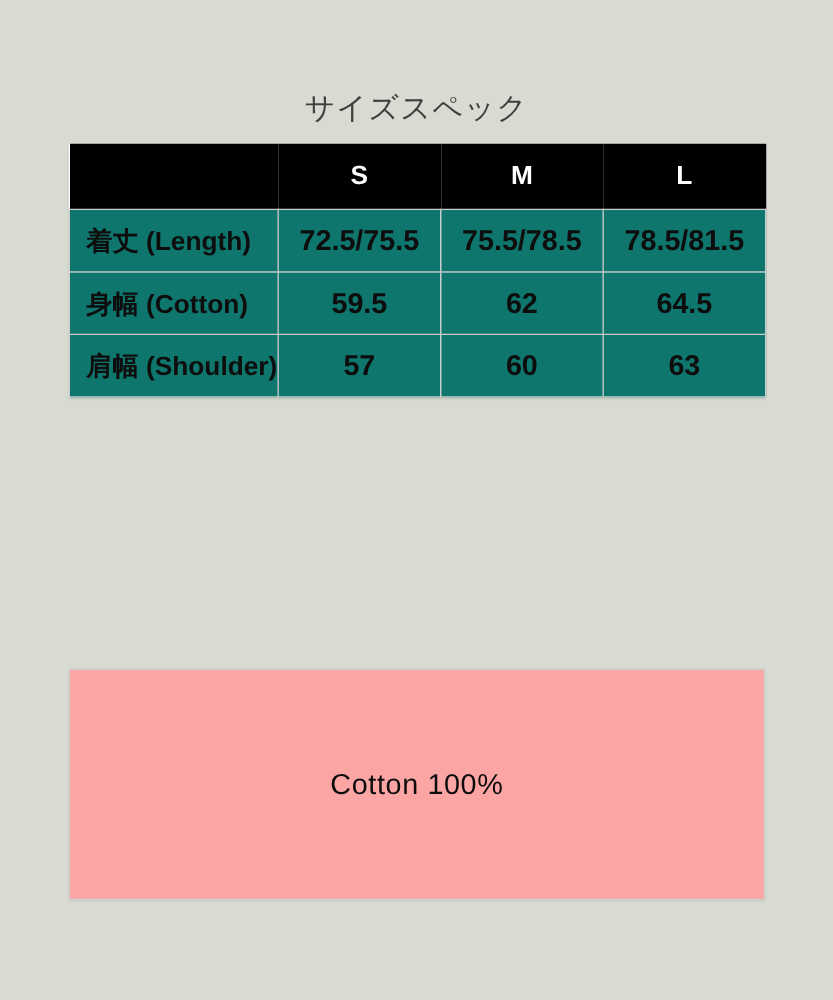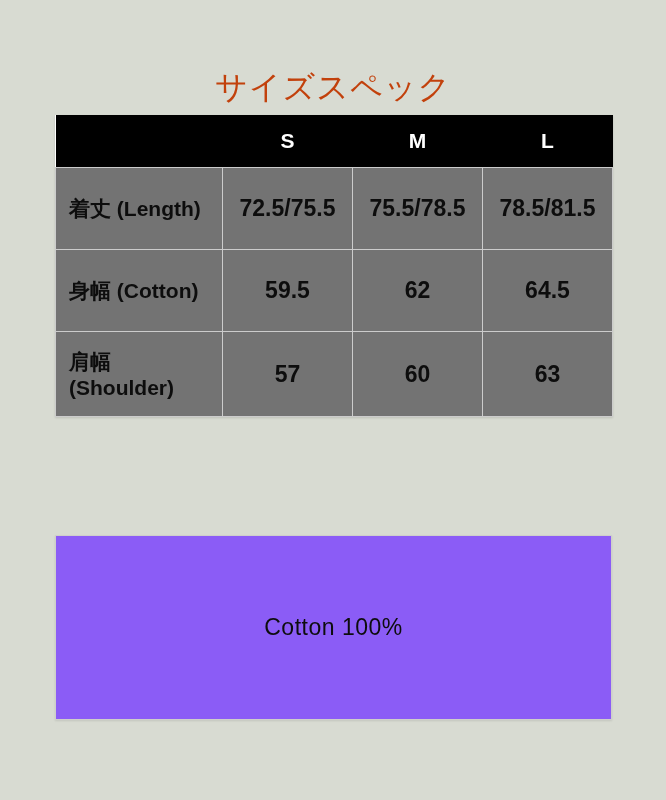--- a/index.html
+++ b/index.html
@@ -17,25 +17,25 @@
   .page {
     position: relative;
     width: 666px;
     height: 800px;
   }
   .section-title {
     position: absolute;
     left: 0;
     width: 100%;
     text-align: center;
-    font-size: 32px;
+    font-size: 24px;
     line-height: 30px;
     font-weight: 500;
     letter-spacing: 1px;
-    color: #c2410c;
+    color: #404040;
   }
   .title-size-spec { top: 72px; }
   .title-composition { top: 491px; }
 
   table.size-table {
     position: absolute;
     top: 115px;
     left: 55px;
     width: 557px;
     border-collapse: collapse;
@@ -50,44 +50,44 @@
     background: #000000;
     color: #ffffff;
     height: 52px;
     font-size: 21px;
     font-weight: 700;
     text-align: center;
     border: none;
     padding: 0;
   }
   table.size-table tbody td {
-    background: #737373;
+    background: #0f766e;
     border: 1px solid #cccccc;
     height: 49px;
     font-size: 23px;
     font-weight: 700;
     text-align: center;
-    padding: 16px;
+    padding: 0;
     color: #0d0d0d;
   }
   table.size-table tbody td.row-label {
     text-align: left;
     padding-left: 13px;
     font-size: 21px;
   }
   
   table.size-table tbody tr td { border-top-color: #cccccc; }
 
   .composition-box {
     position: absolute;
     top: 535px;
     left: 55px;
     width: 555px;
     height: 183px;
-    background: #8b5cf6;
+    background: #fca5a5;
     border: 1px solid #cfcfcb;
     box-shadow: 0 1px 2px rgba(0,0,0,0.10);
     display: flex;
     align-items: center;
     justify-content: center;
   }
   .composition-text {
     font-size: 23px;
     font-weight: 500;
     letter-spacing: 0.5px;

